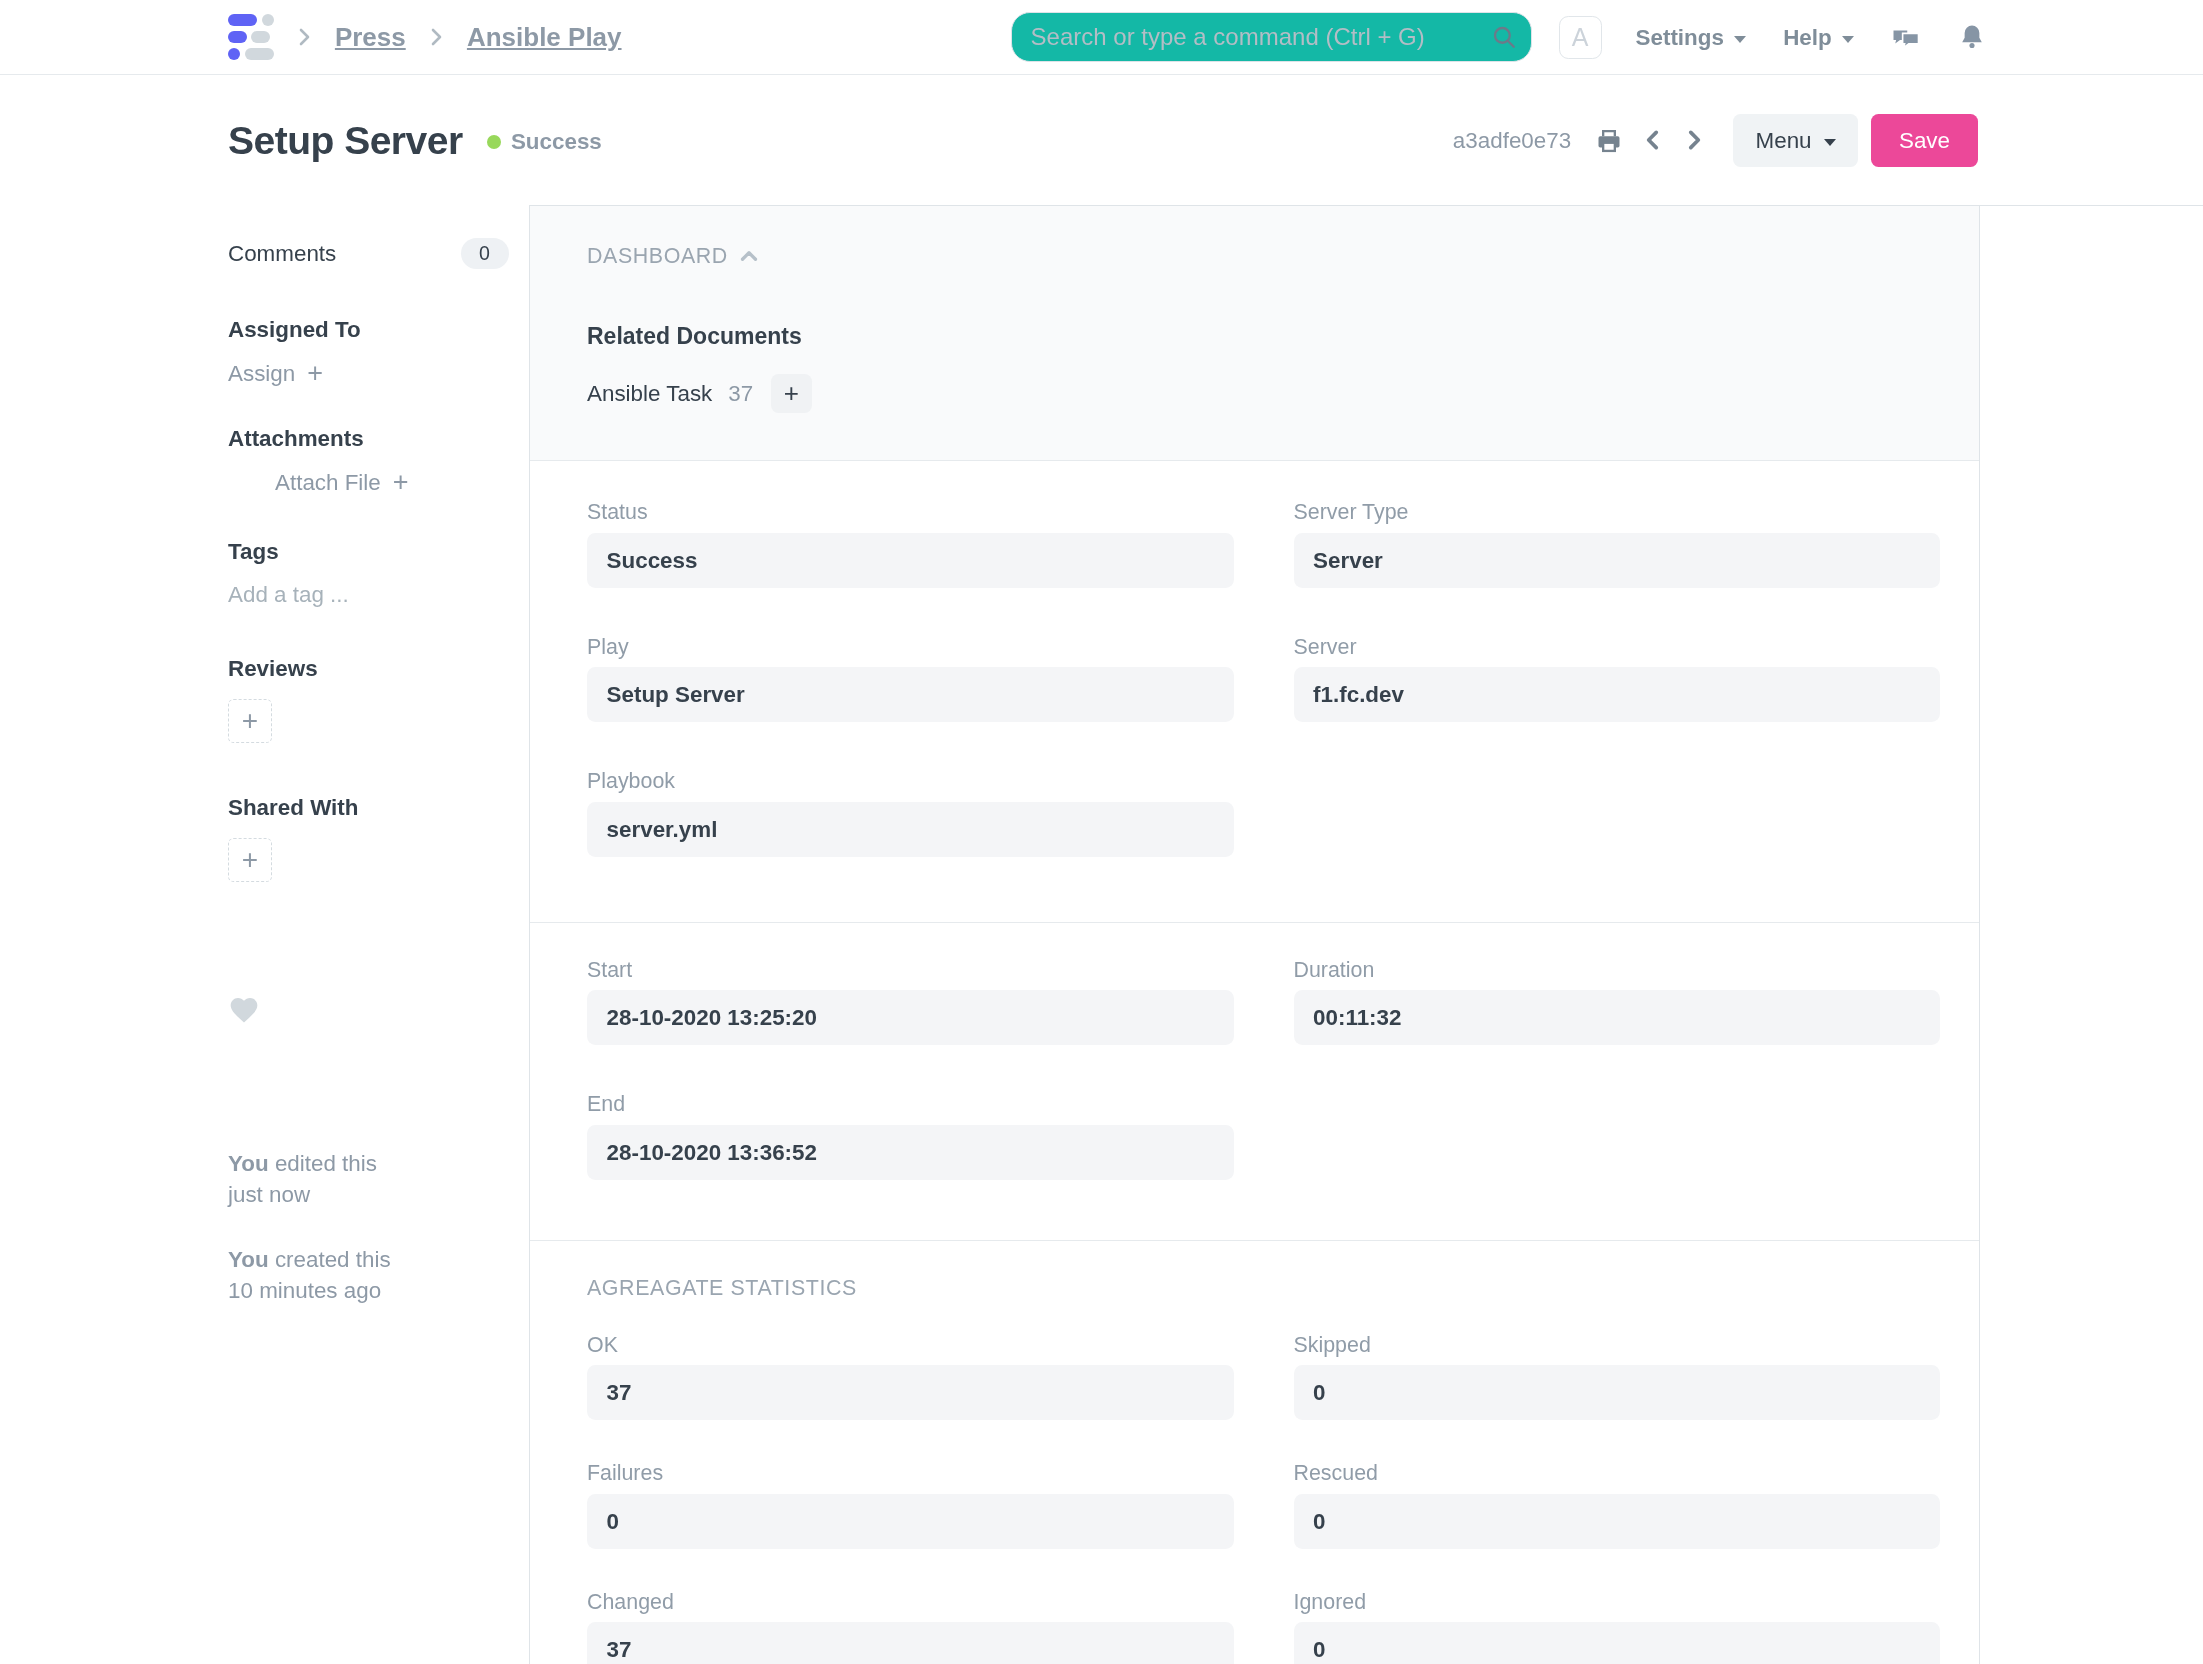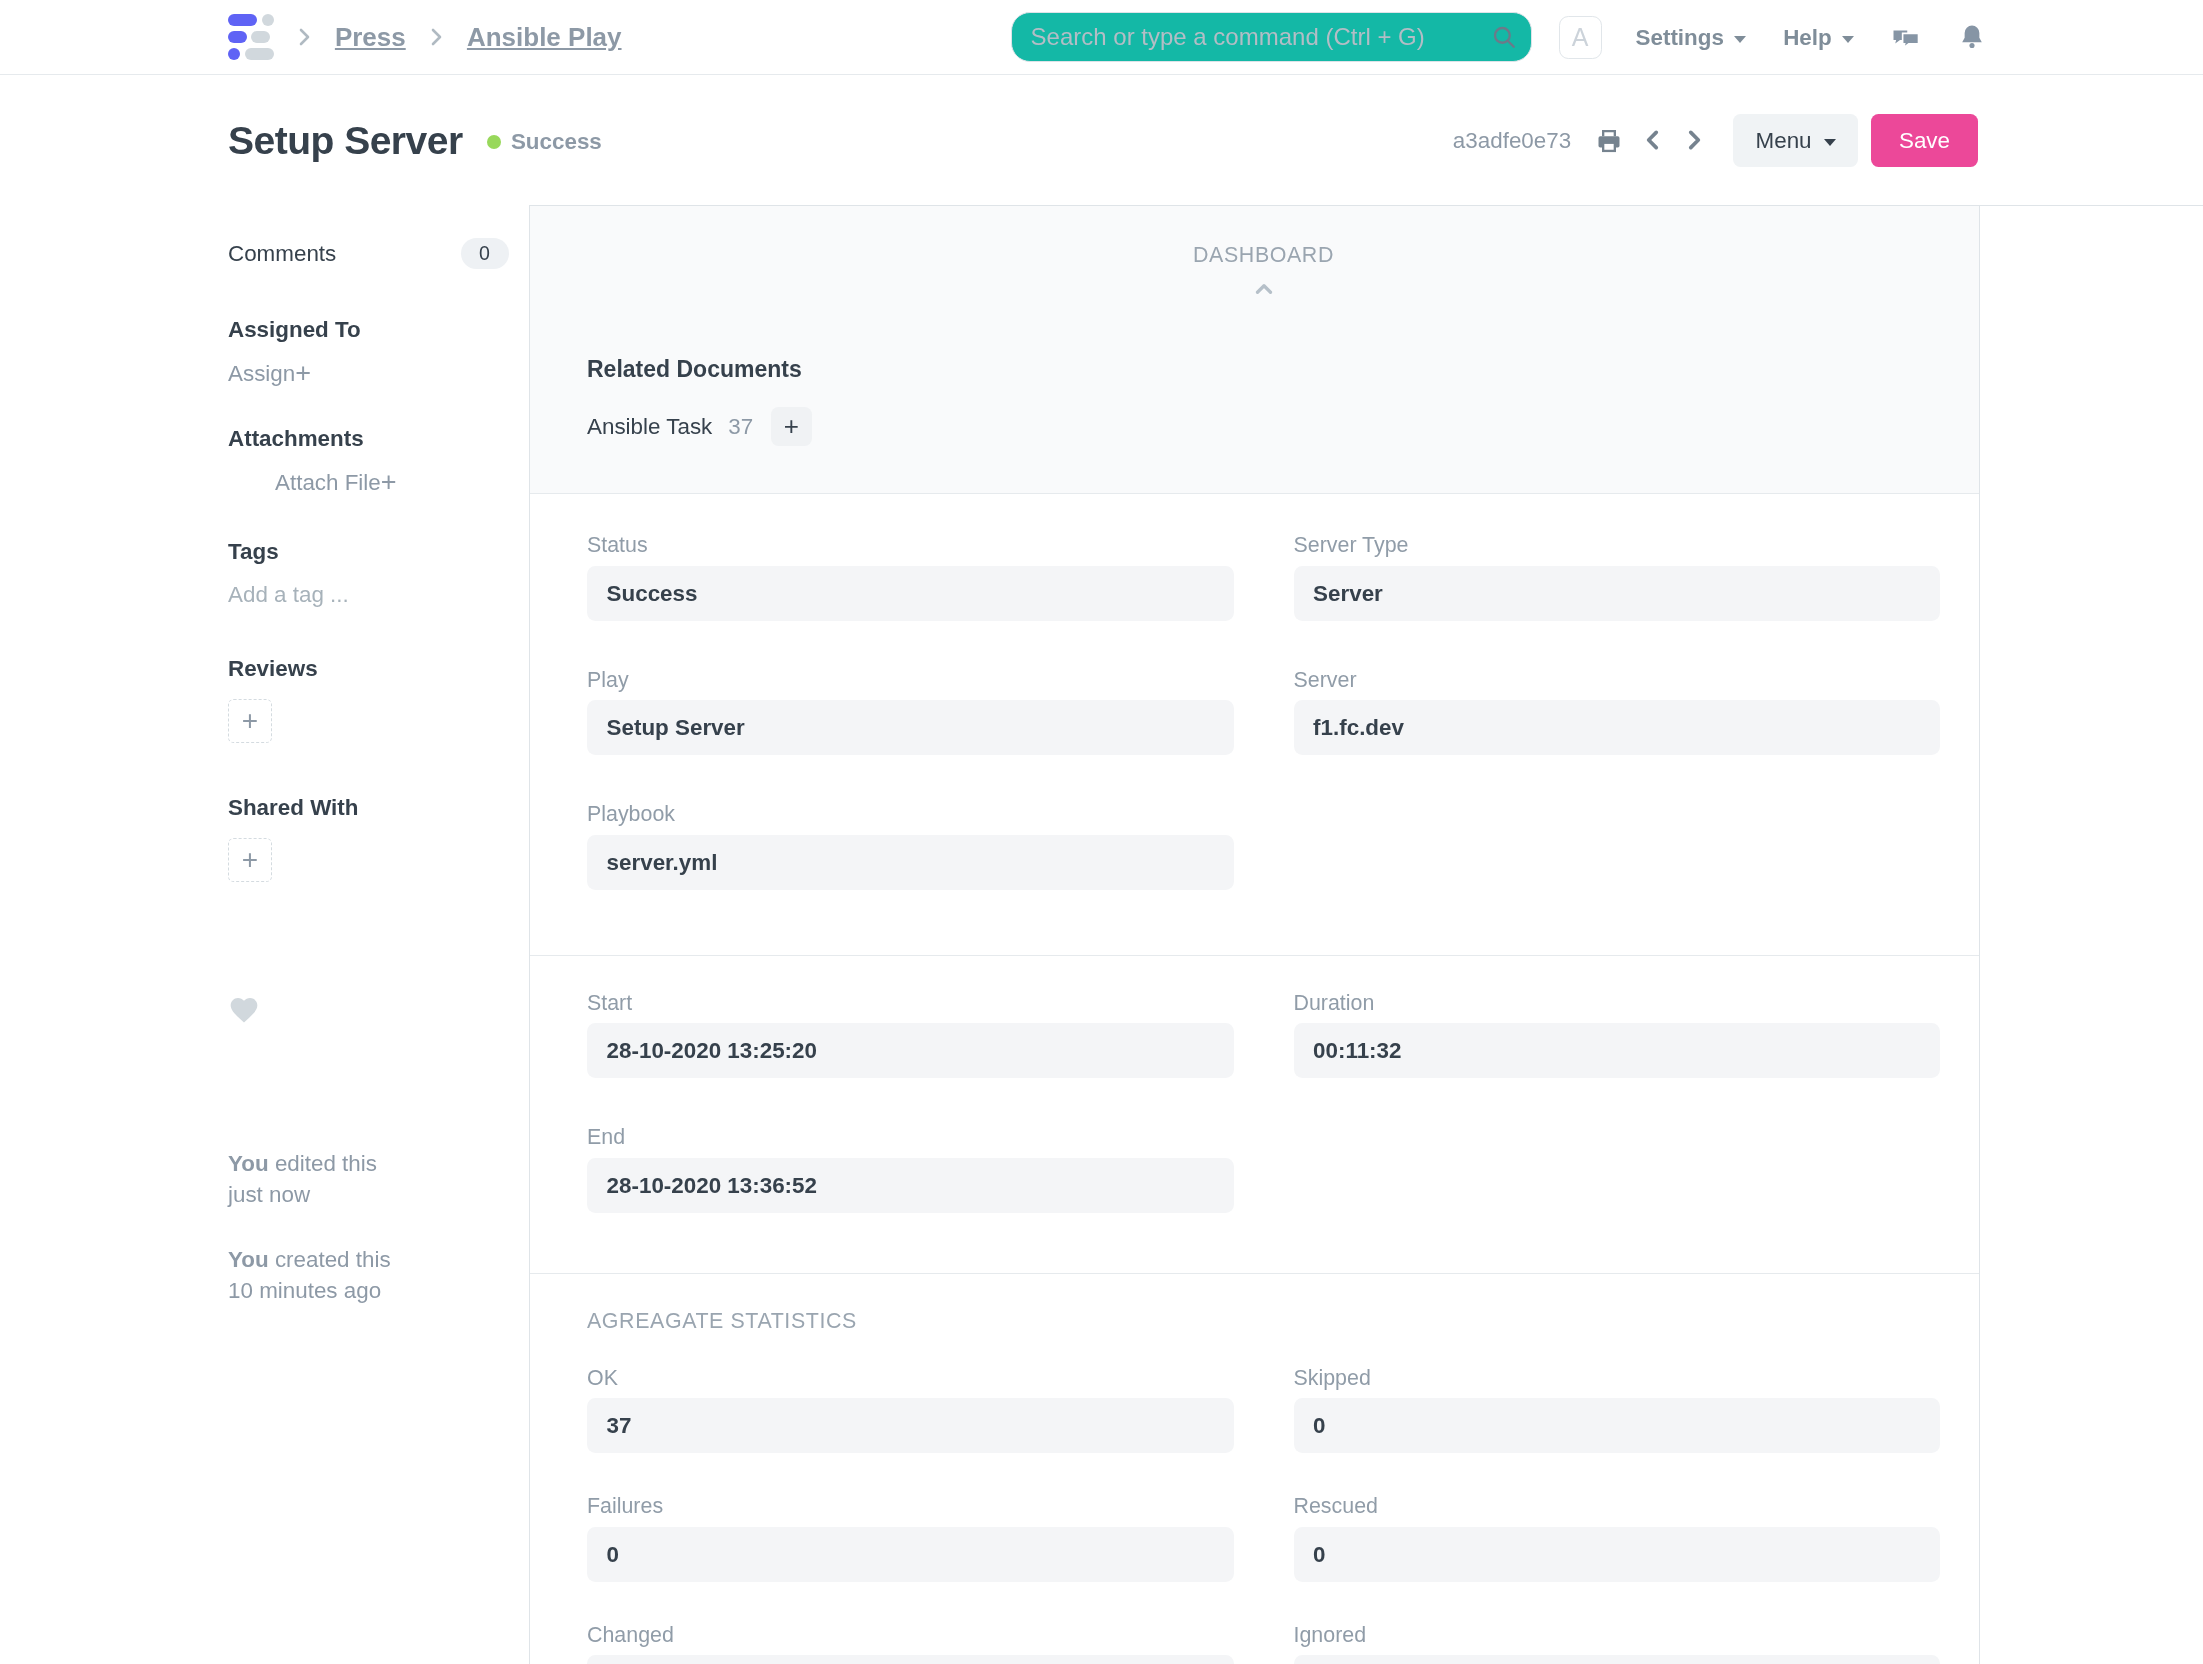--- a/index.html
+++ b/index.html
@@ -56,35 +56,35 @@
   
   .page-body { display:flex; height:1459px; }
   .sidebar { width:529px; padding:32px 20.5px 0 228px; flex:none; }
   .main { width:1451px; border-left:0.9px solid #dfe4e8; border-right:0.9px solid #dfe4e8; flex:none; background:#fff; }
   
   .sb-comments { display:flex; justify-content:space-between; align-items:center; margin-bottom:48px; cursor:pointer; }
   .sb-comments-label { font-size:22.4px; color:#36414c; }
   .badge { min-width:48px; height:31px; background:#eef1f4; border-radius:16px; display:flex;
       align-items:center; justify-content:center; font-size:19.6px; color:#36414c; padding:0 9.3px; }
   .sb-h { font-size:22.4px; font-weight:700; color:#36414c; margin-bottom:17px; }
-  .sb-link { font-size:22.4px; color:#8d99a6; display:flex; align-items:center; gap:0; cursor:pointer; }
+  .sb-link { font-size:22.4px; color:#8d99a6; display:flex; align-items:center; gap:12px; cursor:pointer; }
   .plus { font-size:27px; color:#8d99a6; line-height:1; }
   .sb-muted { font-size:22.4px; color:#a7b2ba; cursor:text; }
   .add-box { width:44px; height:44px; border:1.9px dashed #d4dbe0; border-radius:5.6px; display:flex;
       align-items:center; justify-content:center; cursor:pointer; }
   .add-box .plus { font-size:28px; }
   .mb-42 { margin-bottom:39px; } .mb-46 { margin-bottom:43px;margin-left:47px; } .mb-52x { margin-bottom:48px; }
   .mb-56 { margin-bottom:52px; } .mb-120 { margin-bottom:112px; } .mb-128 { margin-bottom:119px; }
   .mb-36 { margin-bottom:34px; }
   .heart-ic { width:32px; height:32px; cursor:pointer; }
   .hist { font-size:22.4px; color:#8d99a6; line-height:31px; }
   .hist b { font-weight:700; }
   
   .sec-dash { background:#f9fafb; border-bottom:0.9px solid #e6eaed; padding:37px 39px 47px 57px; }
-  .dash-head { display:flex; align-items:center; gap:8px; margin-bottom:54px;flex-direction:column; }
+  .dash-head { display:flex; align-items:center; gap:8px; margin-bottom:54px; }
   .dash-title { font-size:21.4px; color:#9aa5b0; letter-spacing:0.6px; }
   .chev-up { width:26px; height:26px; cursor:pointer; }
   .rel-h { font-size:23px; font-weight:700; color:#36414c; margin-bottom:24px; }
   .task-row { display:flex; align-items:center; }
   .task-label { font-size:22.4px; color:#36414c; cursor:pointer; }
   .task-count { font-size:22.4px; color:#8d99a6; margin-left:16px; }
   .task-add { width:41px; height:39px; background:#f0f2f4; border:none; border-radius:7.5px; margin-left:17.7px;
       display:flex; align-items:center; justify-content:center; font-size:26px; color:#36414c; cursor:pointer;
       font-family:"Liberation Sans", sans-serif; }
   .sec { padding:39px 39px 65px 57px; border-bottom:0.9px solid #e6eaed; }

